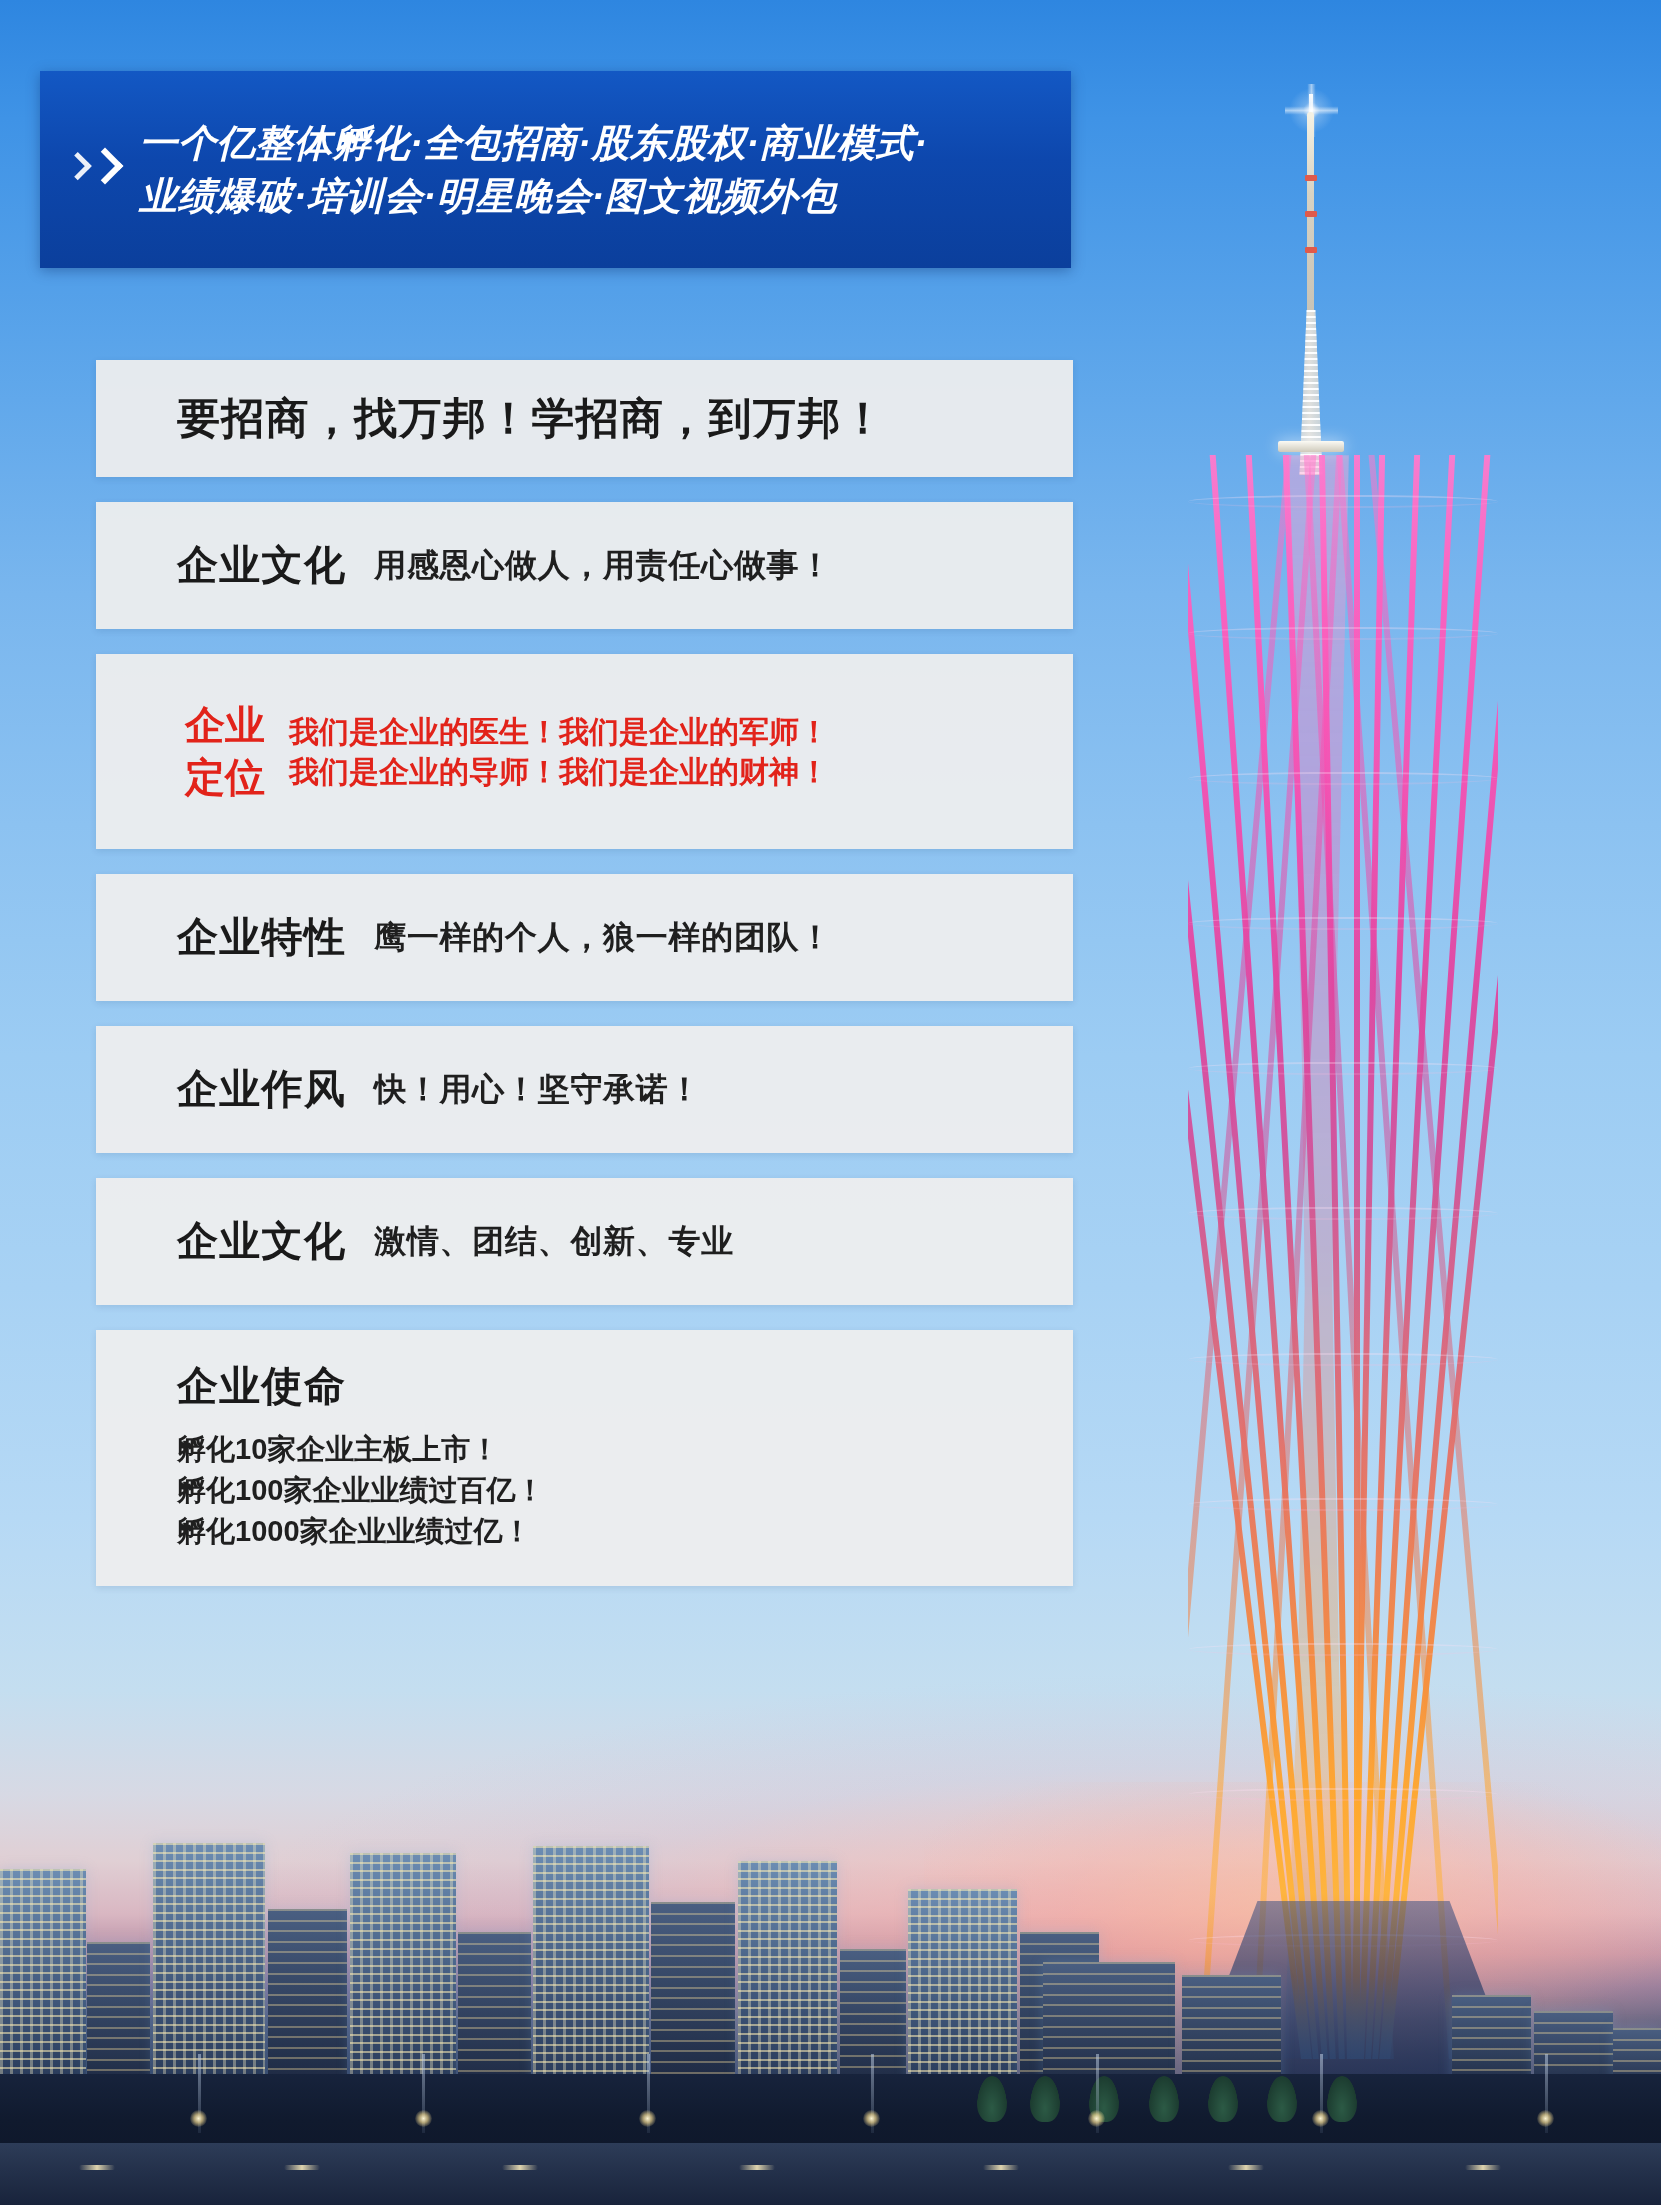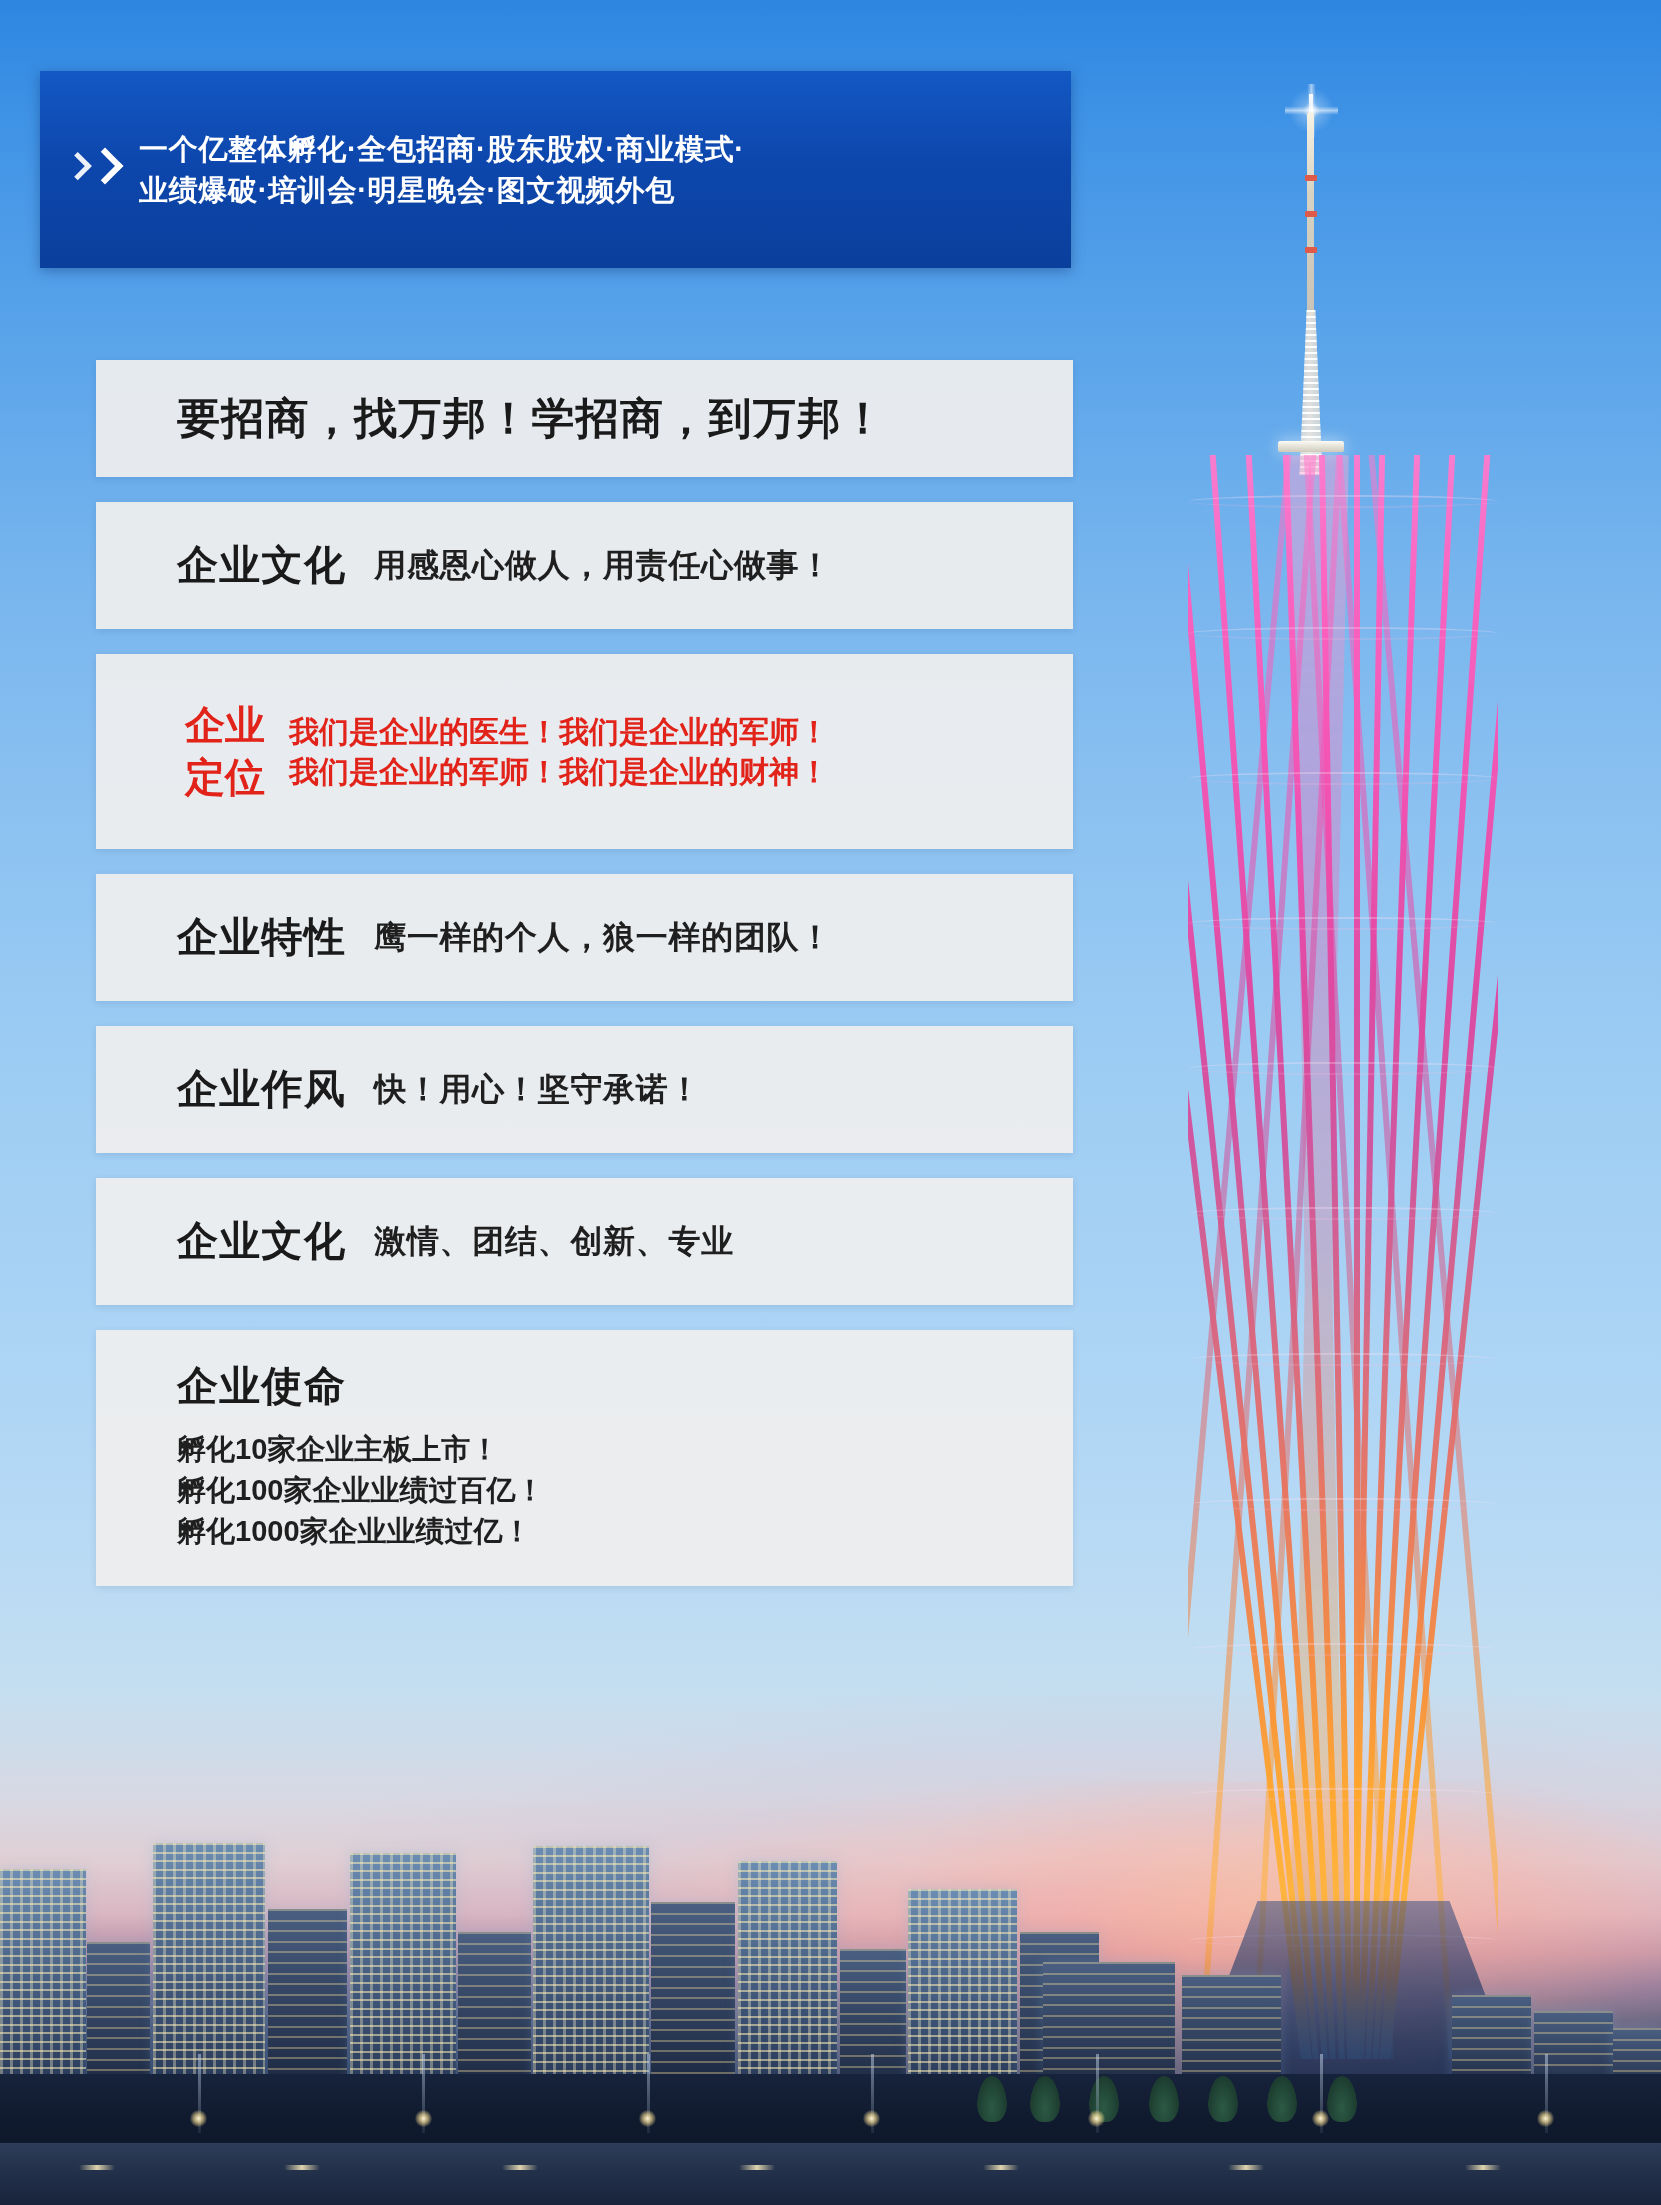--- a/index.html
+++ b/index.html
@@ -349,25 +349,26 @@
   .chev.small::before {
     left: 1.3px; top: 7.3px;
     width: 14.5px; height: 14.5px;
     border-right-width: 5.3px;
     border-top-width: 5.3px;
     border-color: rgba(255,255,255,0.92);
   }
   .banner-text {
     flex: 1 1 auto;
     color: #ffffff;
-    font-size: 29px;
+    font-size: 38px;
     font-weight: bold;
     line-height: 1.38;
     letter-spacing: 0.7px;
     padding-right: 8px;
+    font-style: italic;
   }
   .banner-line { display: block; white-space: nowrap; }
 
   
   .cards {
     position: absolute;
     left: 96px;
     top: 360px;
     width: 977px;
   }
@@ -596,21 +597,21 @@
       <span class="card-body">用感恩心做人，用责任心做事！</span>
     </div>
 
     <div class="card card-position">
       <span class="pos-lead">
         <span>企业</span><br>
         <span>定位</span>
       </span>
       <span class="pos-lines">
         <span class="pos-line">我们是企业的医生！我们是企业的军师！</span>
-        <span class="pos-line">我们是企业的军师！我们是企业的财神！</span>
+        <span class="pos-line">我们是企业的导师！我们是企业的财神！</span>
       </span>
     </div>
 
     <div class="card card-row">
       <span class="card-lead">企业特性</span>
       <span class="card-body">鹰一样的个人，狼一样的团队！</span>
     </div>
 
     <div class="card card-row">
       <span class="card-lead">企业作风</span>

